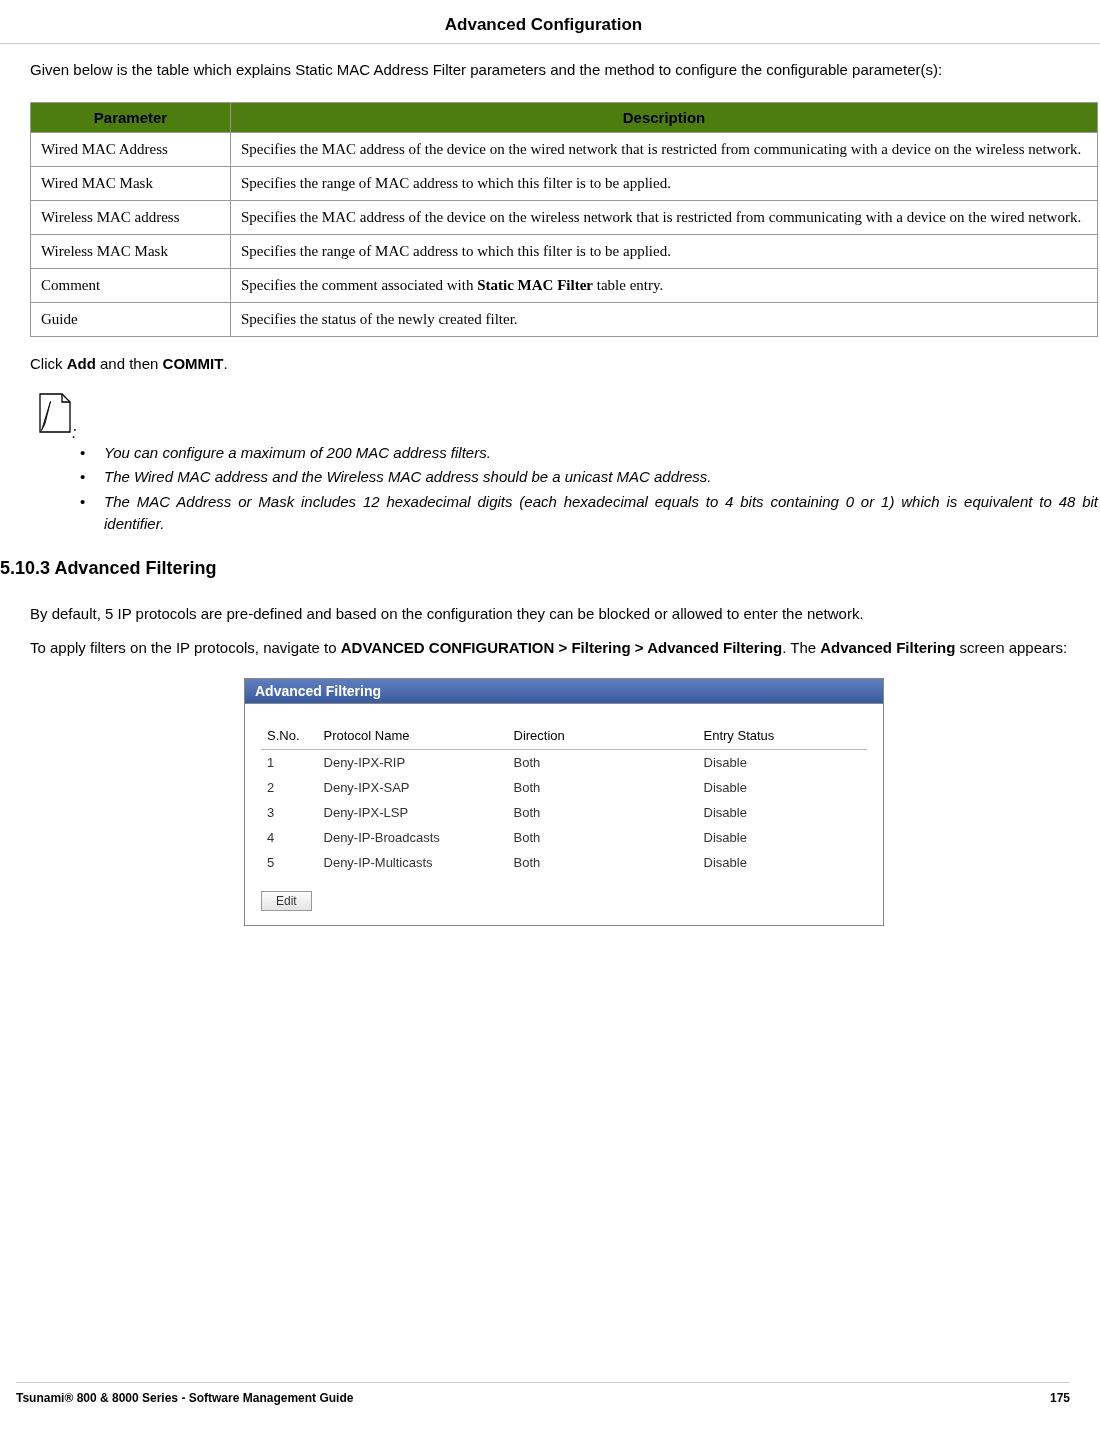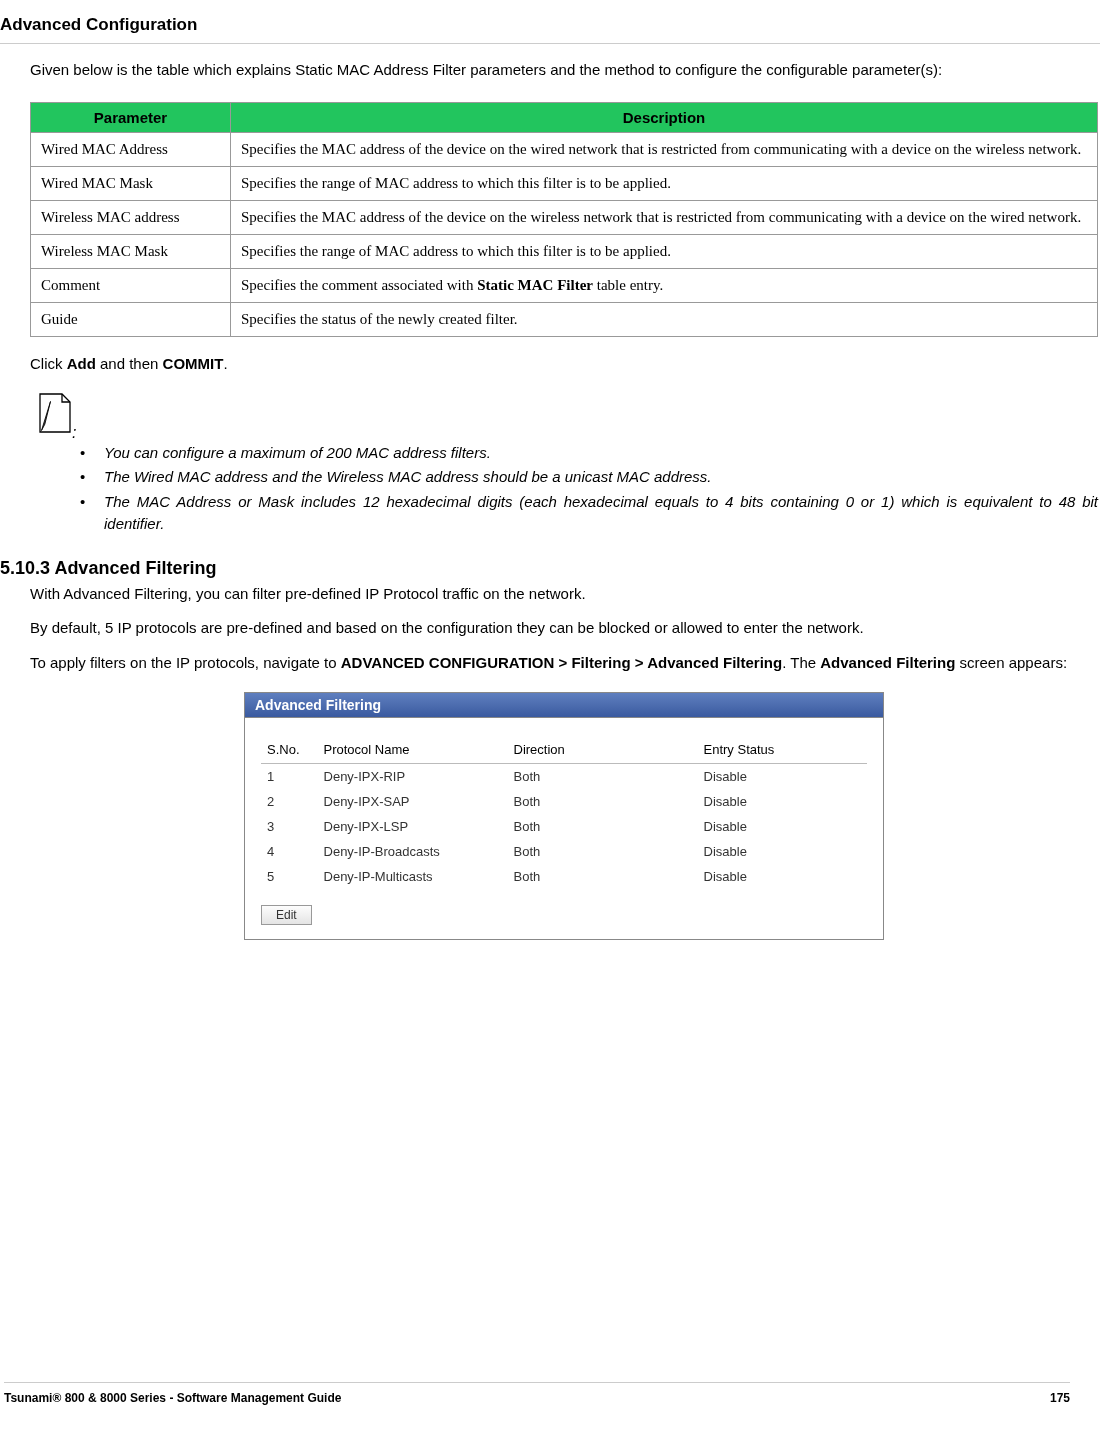--- a/index.html
+++ b/index.html
@@ -5,42 +5,42 @@
     * { margin: 0; padding: 0; box-sizing: border-box; }
     body {
       width: 1100px;
       height: 1429px;
       font-family: "Segoe UI", Arial, sans-serif;
       color: #000;
       position: relative;
       background: #fff;
     }
     .header {
-      padding: 15px 30px 8px 0;
-      text-align: left;
+      padding: 15px 30px 8px 17px;
+      text-align: center;
       font-weight: bold;
       font-size: 17px;
       border-bottom: 1px solid #ccc;
     }
     .content {
       padding: 15px 2px 0 30px;
     }
     .intro {
       font-size: 15px;
       line-height: 1.5;
       margin-bottom: 20px;
       text-align: justify;
     }
     table.param-table {
       width: 100%;
       border-collapse: collapse;
       margin-bottom: 18px;
     }
     table.param-table th {
-      background: #22c55e;
+      background: #4d7c0f;
       border: 1px solid #999;
       padding: 6px 10px;
       font-size: 15px;
       font-weight: bold;
       text-align: center;
     }
     table.param-table td {
       border: 1px solid #999;
       padding: 6px 10px;
       font-size: 15px;
@@ -75,21 +75,21 @@
       content: "•";
       position: absolute;
       left: 0;
       font-style: normal;
     }
     .section-head {
       font-size: 18px;
       font-weight: bold;
       margin-left: -30px;
       padding-left: 0;
-      margin-bottom: 4px;
+      margin-bottom: 24px;
     }
     .body-p {
       font-size: 15px;
       line-height: 1.5;
       margin-bottom: 12px;
       text-align: justify;
     }
     .figure-wrap {
       text-align: center;
       margin-top: 18px;
@@ -143,21 +143,21 @@
       cursor: pointer;
     }
     .figure-caption {
       font-weight: bold;
       font-size: 15px;
       margin-top: 10px;
     }
     .footer {
       position: absolute;
       bottom: 24px;
-      left: 4px;
+      left: 16px;
       right: 30px;
       border-top: 1px solid #ccc;
       padding-top: 8px;
       font-size: 12px;
       font-weight: bold;
     }
     .footer .pnum {
       float: right;
     }
   </style>
@@ -221,21 +221,20 @@
     </span><span class="note-colon">:</span>
     <ul class="notes">
       <li>You can configure a maximum of 200 MAC address filters.</li>
       <li>The Wired MAC address and the Wireless MAC address should be a unicast MAC address.</li>
       <li>The MAC Address or Mask includes 12 hexadecimal digits (each hexadecimal equals to 4 bits containing 0 or 1) which is equivalent to 48 bit identifier.</li>
     </ul>
   </div>
 
   <h2 class="section-head">5.10.3 Advanced Filtering</h2>
 
-  <p class="body-p">With Advanced Filtering, you can filter pre-defined IP Protocol traffic on the network.</p>
   <p class="body-p">By default, 5 IP protocols are pre-defined and based on the configuration they can be blocked or allowed to enter the network.</p>
   <p class="body-p">
     <span>To apply filters on the IP protocols, navigate to </span><b>ADVANCED CONFIGURATION &gt; Filtering &gt; Advanced Filtering</b><span>. The </span><b>Advanced Filtering</b><span> screen appears:</span>
   </p>
 
   <div class="figure-wrap">
     <div class="screenshot">
       <div class="scr-title">Advanced Filtering</div>
       <div class="scr-body">
         <table class="scr-table">

